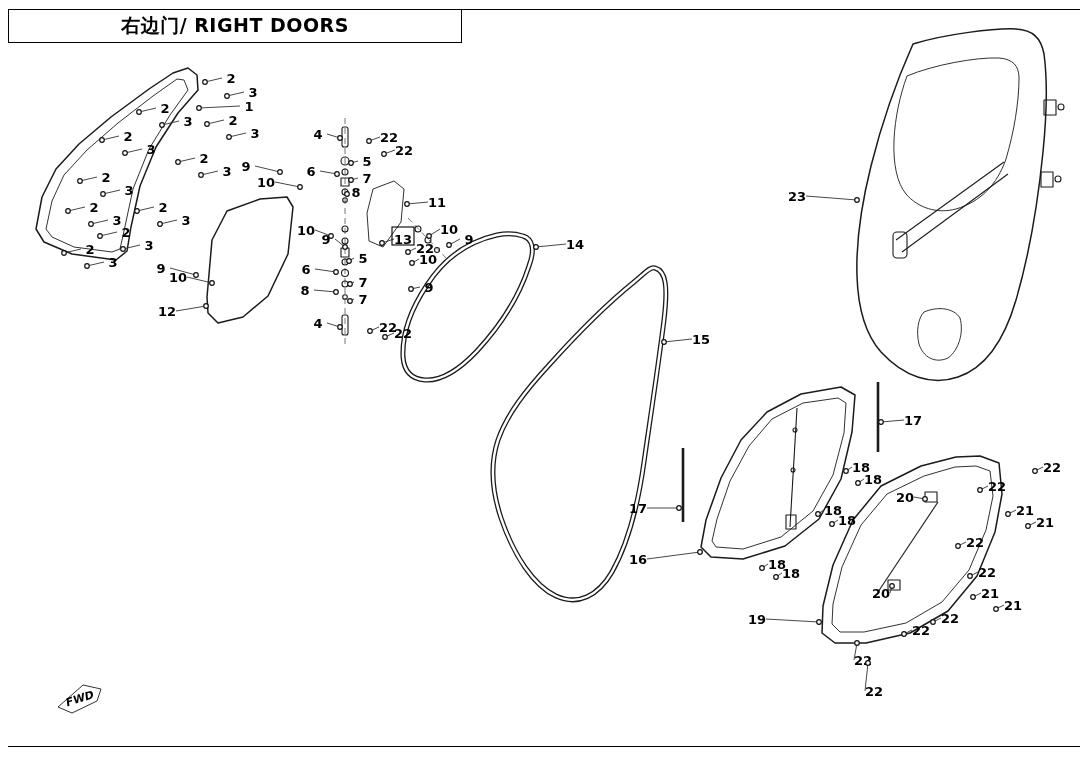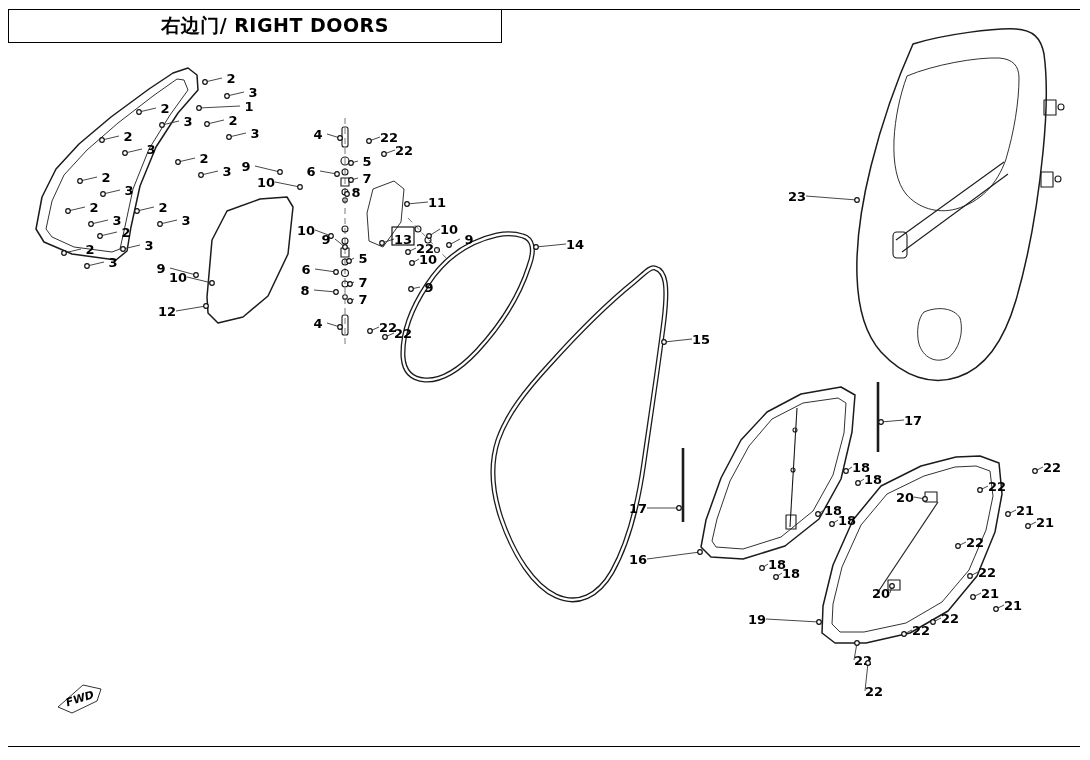--- a/index.html
+++ b/index.html
@@ -2,21 +2,21 @@
 <html><head>
 <meta charset="utf-8">
 <style>
   html,body{margin:0;padding:0;background:#e9e9e9;}
   .page{position:relative;width:1090px;height:760px;background:#ffffff;
         font-family:"DejaVu Sans","Liberation Sans",sans-serif;overflow:hidden;}
   .top-rule{position:absolute;top:9px;left:8px;right:10px;border-top:1.6px solid #000;}
   .bottom-rule{position:absolute;bottom:13px;left:8px;right:10px;border-top:1.6px solid #000;}
   .title-box{position:absolute;top:9px;left:8px;width:452px;height:32px;border:1.6px solid #000;
              display:flex;align-items:center;justify-content:center;
-             font-size:19px;font-weight:bold;letter-spacing:.5px;color:#000;padding-left:40px;}
+             font-size:19px;font-weight:bold;letter-spacing:.5px;color:#000;}
   svg.diagram{position:absolute;left:0;top:0;width:1090px;height:760px;}
   .outline{fill:none;stroke:#1b1b1b;stroke-width:1.5;stroke-linejoin:round;}
   .thin{stroke-width:0.9;}
   .part-line{fill:none;stroke:#1b1b1b;stroke-width:1.1;stroke-linejoin:round;}
   .seal{fill:none;stroke:#1b1b1b;stroke-width:5;stroke-linejoin:round;}
   .seal-core{fill:none;stroke:#ffffff;stroke-width:2.4;stroke-linejoin:round;}
   .axis{stroke:#555;stroke-width:0.8;stroke-dasharray:6 4;fill:none;}
   .leader{stroke:#333;stroke-width:0.9;}
   .screw{fill:#fff;stroke:#111;stroke-width:1.2;}
   .callout{font-family:"DejaVu Sans",sans-serif;font-size:13px;font-weight:bold;fill:#000;text-anchor:middle;}

